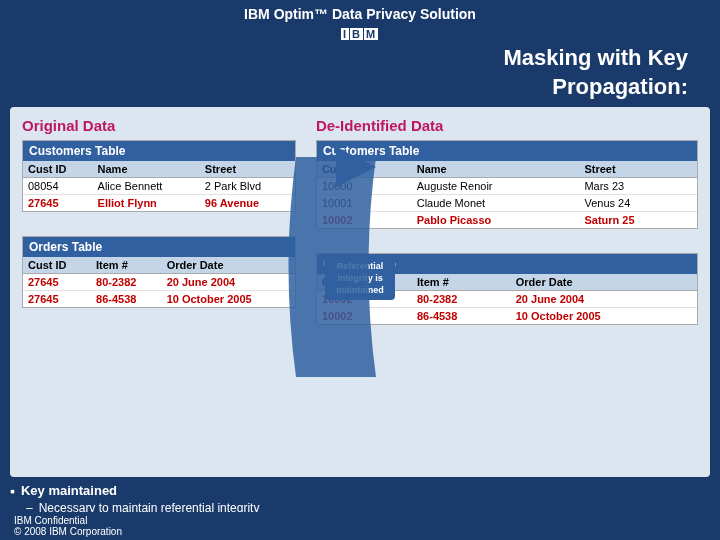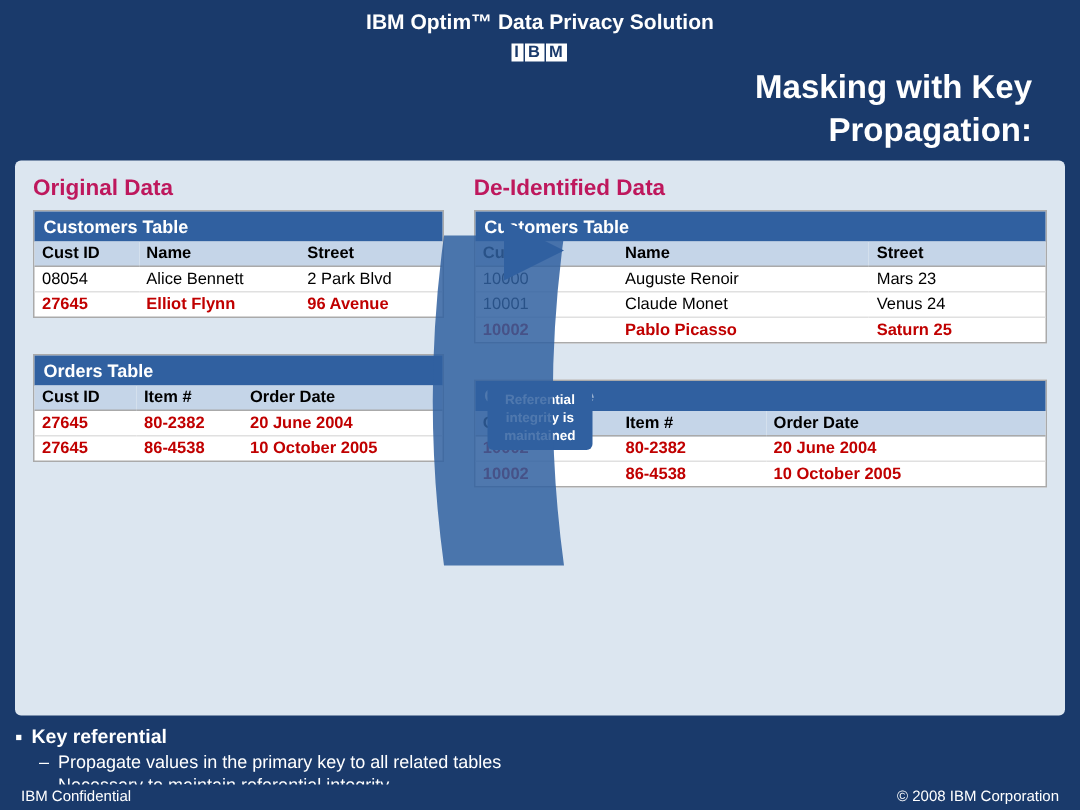--- a/index.html
+++ b/index.html
@@ -201,23 +201,24 @@
 
     
     .footer {
       position: absolute;
       bottom: 0;
       left: 0;
       right: 0;
       background: #1a3a6b;
       color: white;
       display: flex;
-      justify-content: space-between;
+      justify-content: flex-end;
       padding: 3px 14px;
       font-size: 10px;
+      flex-direction: column;
     }
   </style>
 </head>
 <body>
 
 <div class="header-bar">
   <span class="header-title">IBM Optim™ Data Privacy Solution</span>
   <div class="ibm-logo">
     <span>I</span><span>B</span><span>M</span>
   </div>
@@ -350,24 +351,21 @@
             </tr>
           </tbody>
         </table>
       </div>
     </div>
   </div>
 </div>
 
 <div class="bullets-section">
   <div class="bullet-main">
-    <span>Key referential</span>
-  </div>
-  <div class="bullet-sub">
-    <span>Propagate values in the primary key to all related tables</span>
+    <span>Key maintained</span>
   </div>
   <div class="bullet-sub">
     <span>Necessary to maintain referential integrity</span>
   </div>
 </div>
 
 <div class="footer">
   <span>IBM Confidential</span>
   <span>© 2008 IBM Corporation</span>
 </div>

